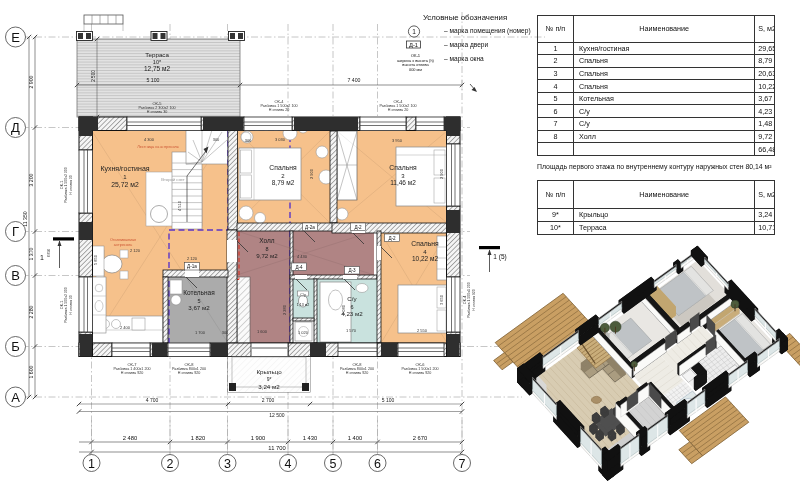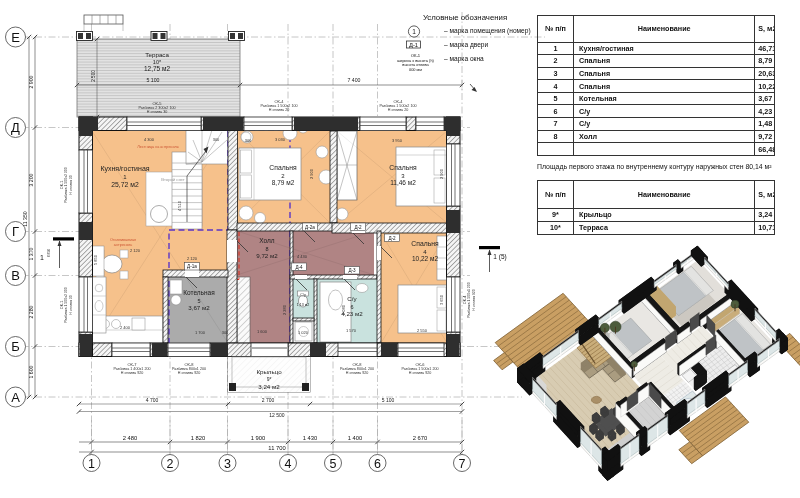--- a/index.html
+++ b/index.html
@@ -1,17 +1,17 @@
 <!DOCTYPE html>
 <html><head><meta charset="utf-8"><style>
 * { margin:0; padding:0; box-sizing:border-box; }
 body { width:800px; height:498px; background:#fff; font-family:"Liberation Sans",sans-serif; overflow:hidden; }
 #c { position:relative; width:800px; height:498px; }
 table.t { position:absolute; left:537px; width:238px; border-collapse:collapse; table-layout:fixed; font-size:7.2px; color:#111; }
-table.t td { border:0.7px solid #333; padding:0 3px; overflow:hidden; white-space:nowrap;font-weight:bold; }
+table.t td { border:0.7px solid #333; padding:0 3px; overflow:hidden; white-space:nowrap; }
 table.t td.c { text-align:center; }
 table.t td.l { text-align:left; padding-left:5px; }
 table.t tr td:nth-child(1) { width:33px; }
 table.t tr td:nth-child(2) { width:166px; }
 table.t tr td:nth-child(3) { width:18px; }
 </style></head>
 <body>
 <div id="c">
 <svg width="800" height="498" viewBox="0 0 800 498" style="position:absolute;left:0;top:0">
       <defs>
@@ -989,21 +989,21 @@
 <table class="t" style="top:15px">
       <tbody>
         <tr style="height:26.5px">
           <td class="c">№ п/п</td>
           <td class="c">Наименование</td>
           <td class="c">S, м2</td>
         </tr>
         <tr style="height:12.6px">
           <td class="c">1</td>
           <td class="l">Кухня/гостиная</td>
-          <td class="c">46,71</td>
+          <td class="c">29,65</td>
         </tr>
         <tr style="height:12.6px">
           <td class="c">2</td>
           <td class="l">Спальня</td>
           <td class="c">8,79</td>
         </tr>
         <tr style="height:12.6px">
           <td class="c">3</td>
           <td class="l">Спальня</td>
           <td class="c">20,63</td>

